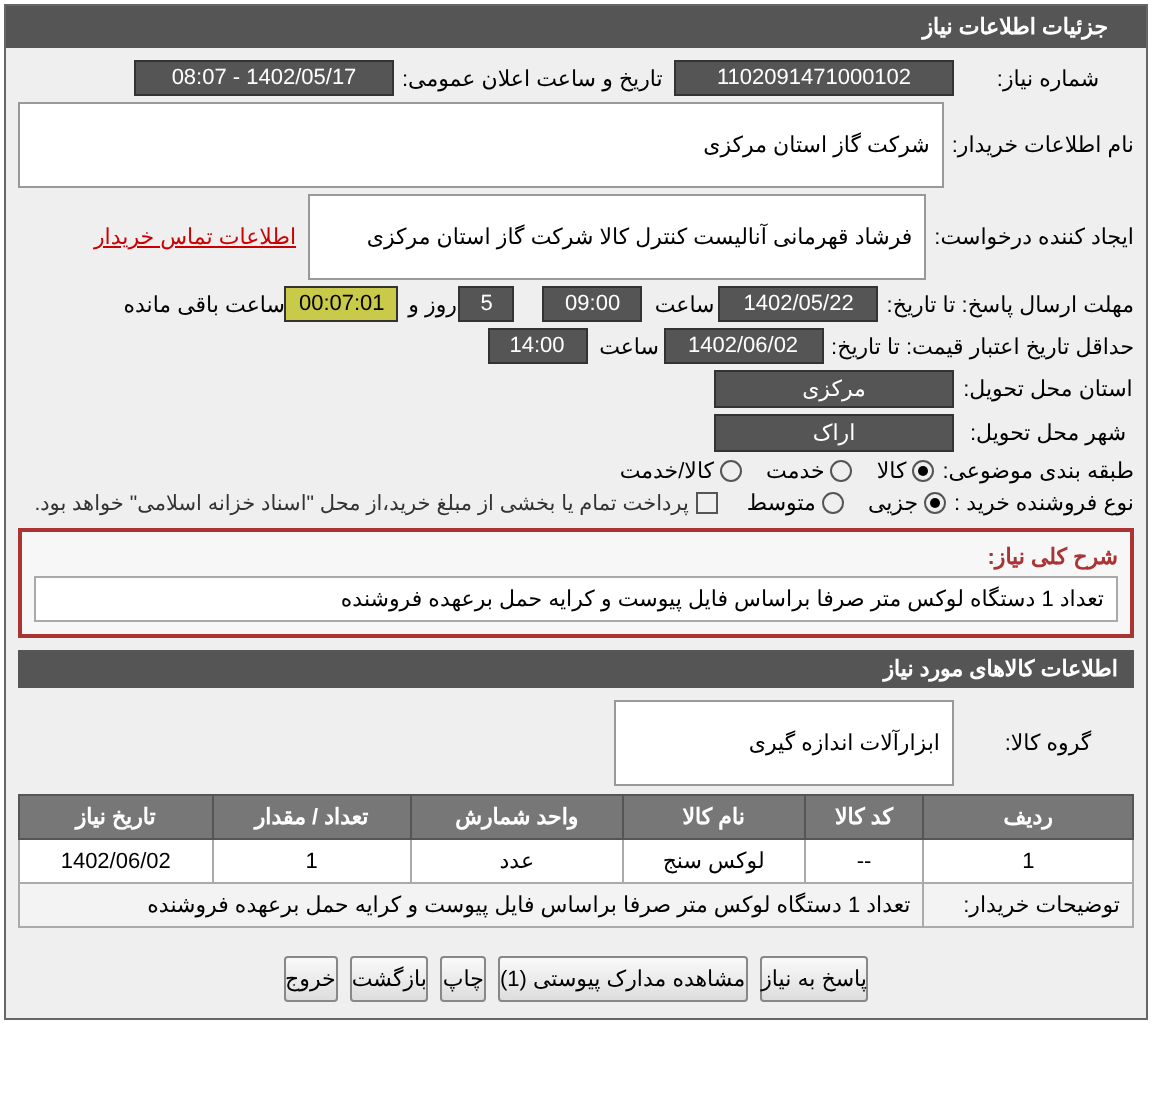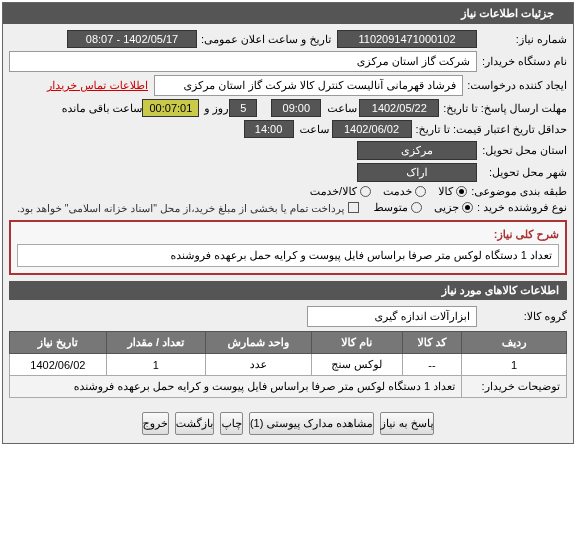--- a/index.html
+++ b/index.html
@@ -27,27 +27,27 @@
 }
 .row {
   display: flex;
   align-items: center;
   margin-bottom: 3px;
   flex-wrap: nowrap;
 }
 .label {
   font-size: 11px;
   min-width: 90px;
-  text-align: right;
+  text-align: center;
   padding-left: 4px;
 }
 .field {
   background: #fff;
   border: 1px solid #999;
-  padding: 3px 6px;
+  padding: 14px 6px;
   font-size: 11px;
   min-height: 18px;
   display: inline-flex;
   align-items: center;
 }
 .field-dark {
   background: #555;
   color: #fff;
   border: 1px solid #333;
   padding: 2px 6px;
@@ -113,21 +113,21 @@
   <div class="panel-body">
 
     <div class="row">
       <span class="label">شماره نیاز:</span>
       <span class="field-dark" style="min-width:140px">1102091471000102</span>
       <span class="label" style="min-width:140px;text-align:left">تاریخ و ساعت اعلان عمومی:</span>
       <span class="field-dark" style="min-width:130px">1402/05/17 - 08:07</span>
     </div>
 
     <div class="row">
-      <span class="label">نام دستگاه خریدار:</span>
+      <span class="label">نام اطلاعات خریدار:</span>
       <span class="field grow">شرکت گاز استان مرکزی</span>
     </div>
 
     <div class="row">
       <span class="label">ایجاد کننده درخواست:</span>
       <span class="field" style="flex:1">فرشاد قهرمانی آنالیست کنترل کالا شرکت گاز استان مرکزی</span>
       <span style="width:6px"></span>
       <span class="info-link">اطلاعات تماس خریدار</span>
     </div>
 

